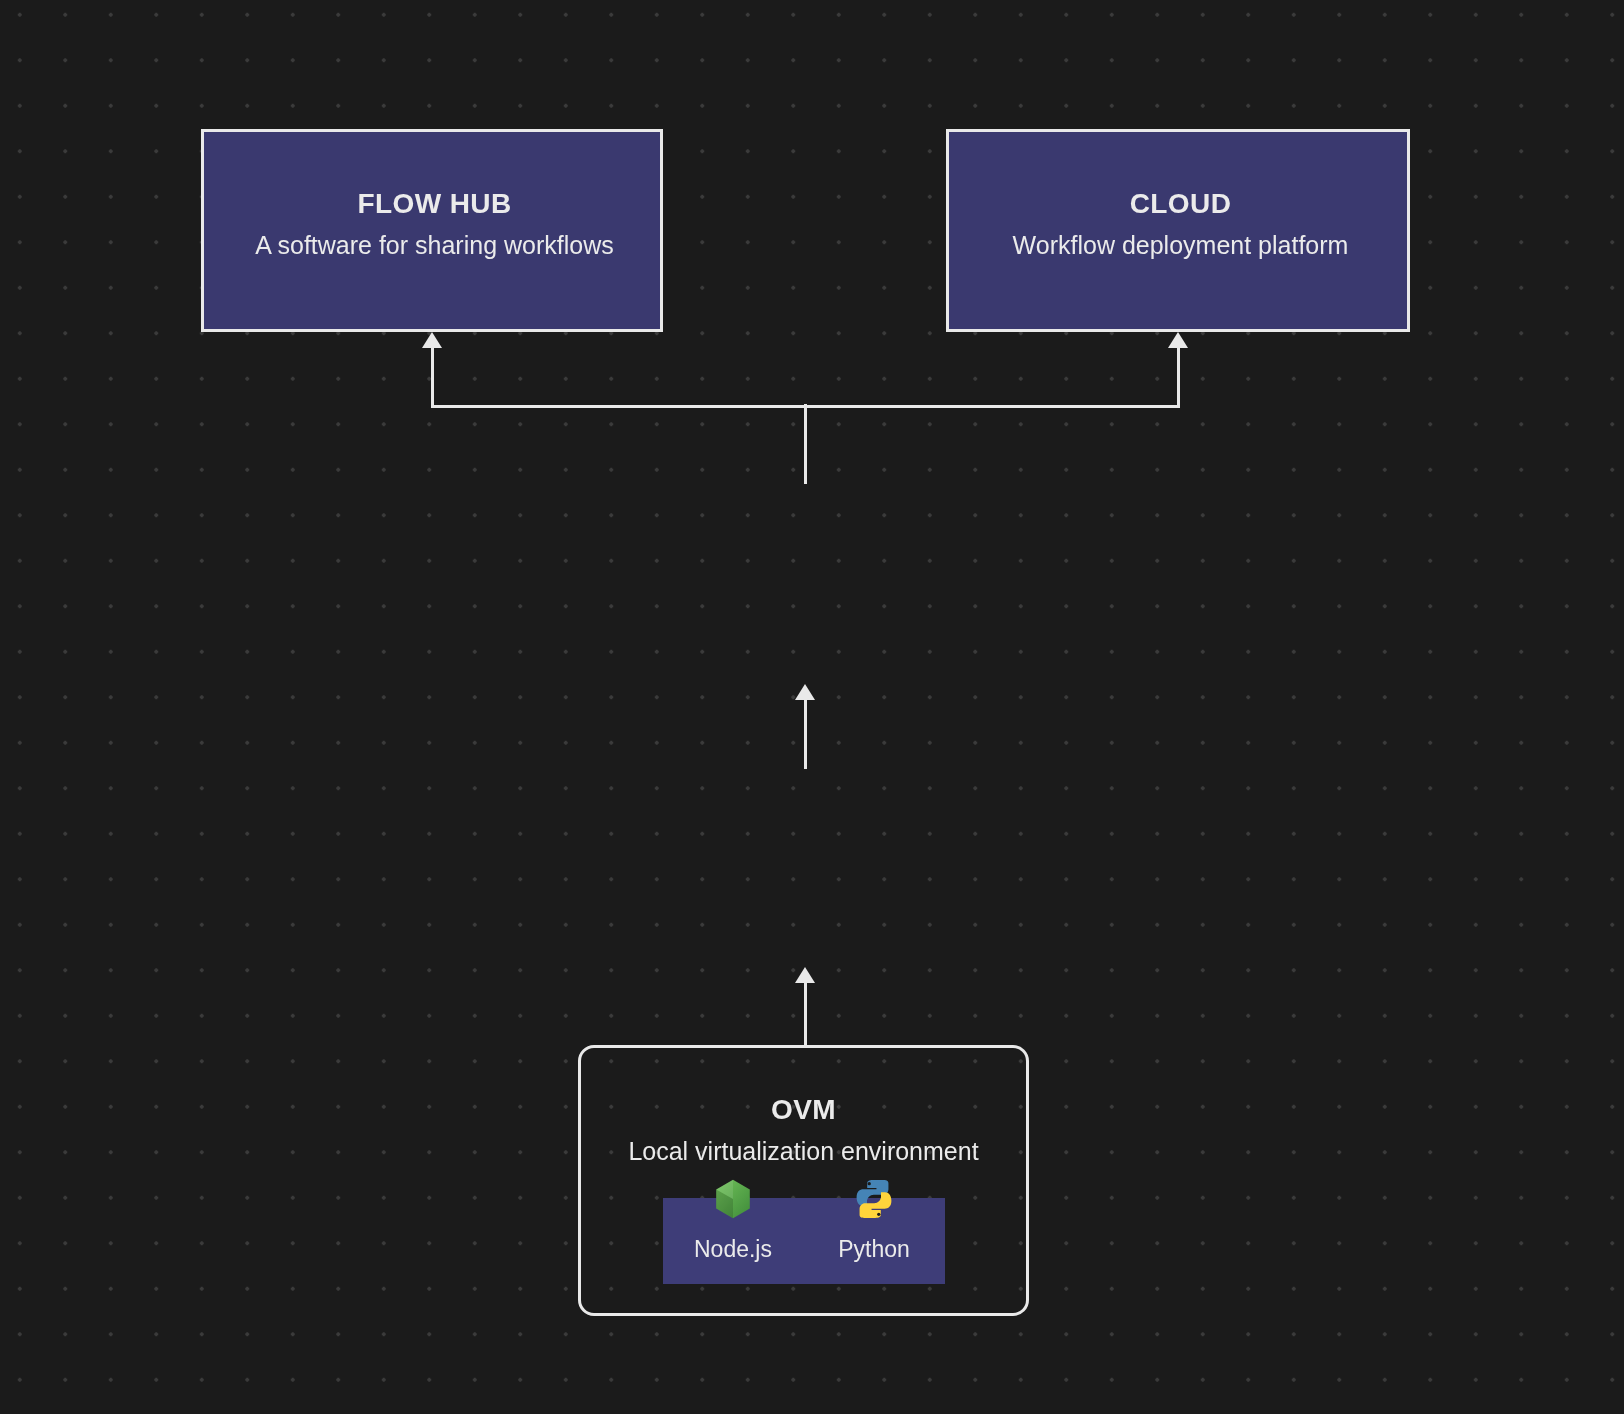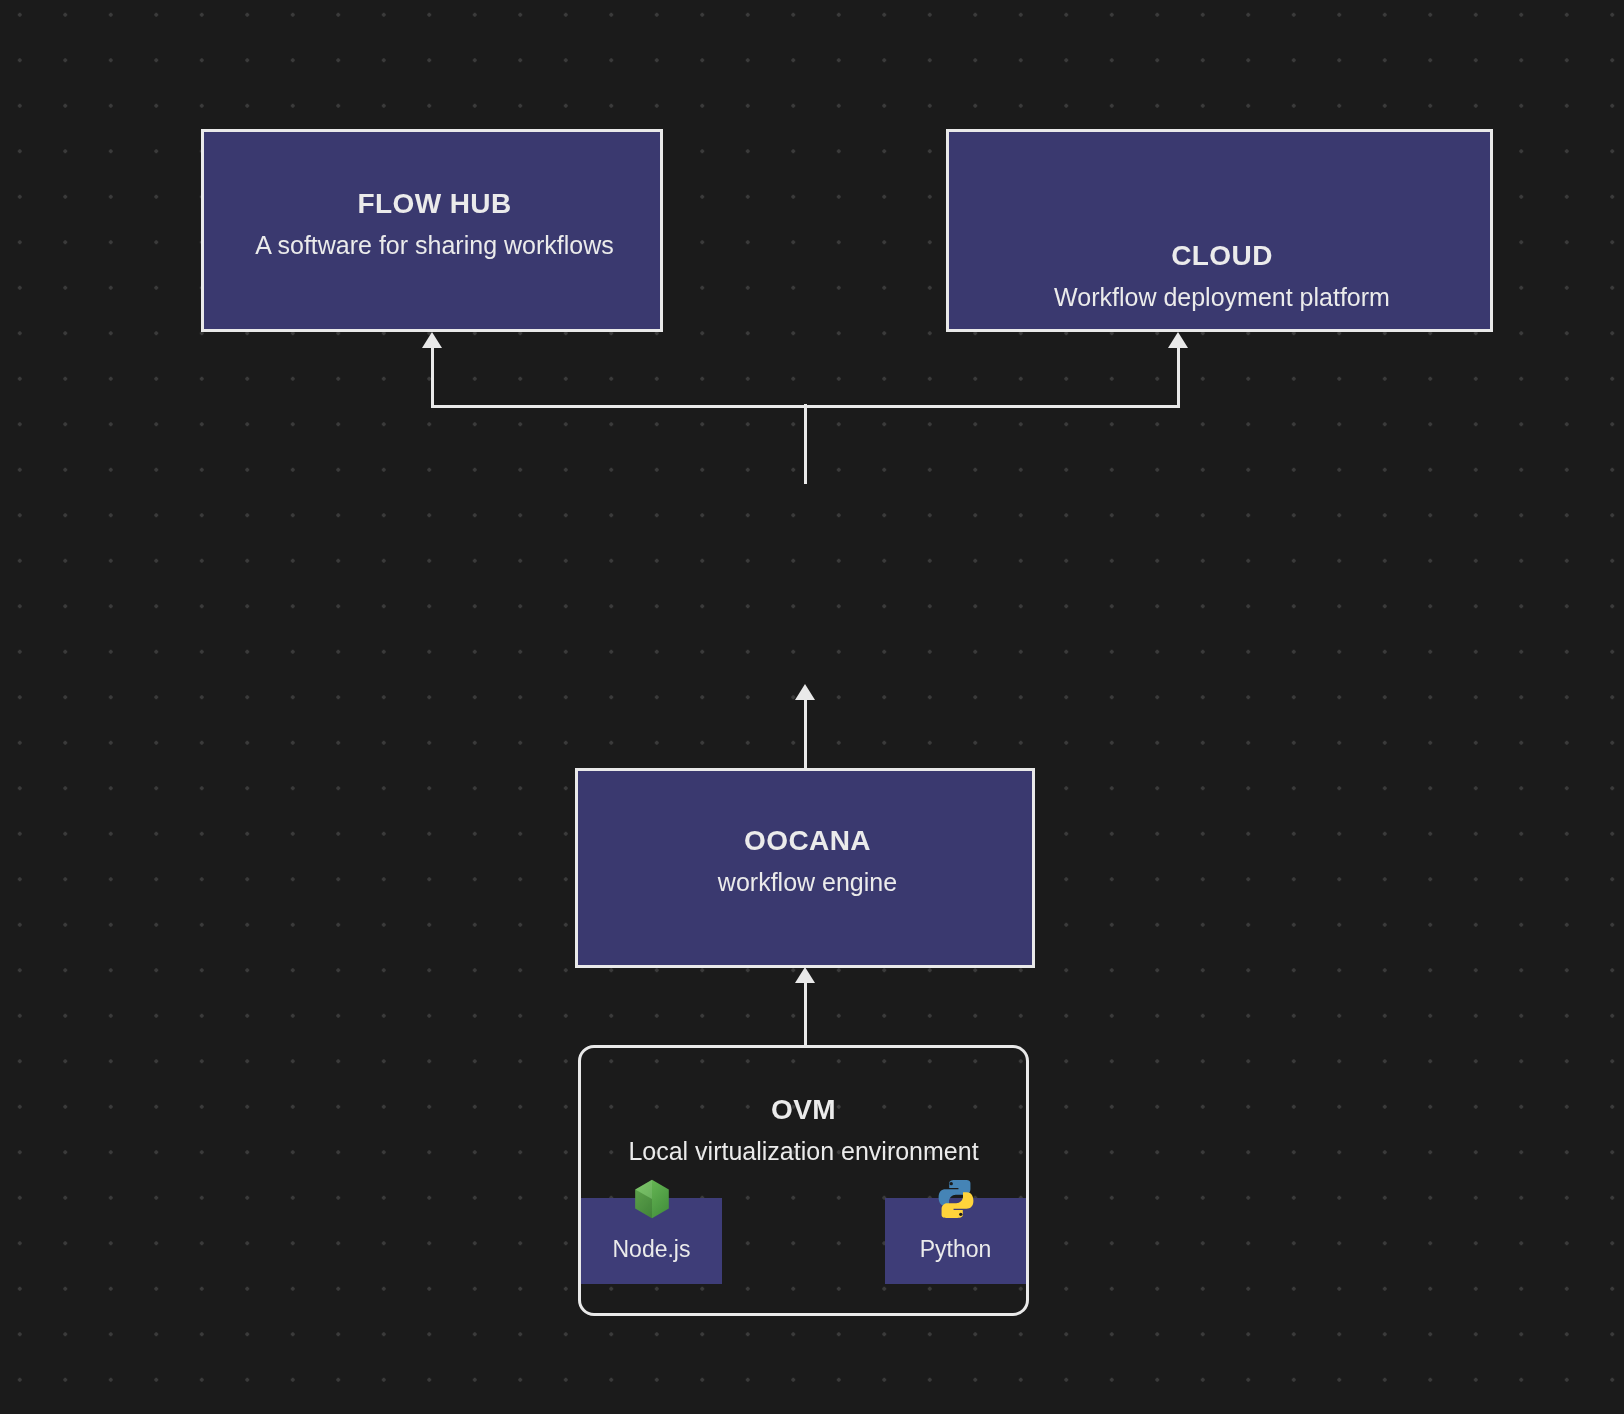--- a/index.html
+++ b/index.html
@@ -27,21 +27,21 @@
   .purple{background:var(--box-purple);}
   .green{background:var(--box-green);}
   .outline{background:transparent;justify-content:flex-start;padding:42px 10px 0 10px;border-radius:16px;}
 
   .dnode .title{font-size:28px;font-weight:700;letter-spacing:.4px;line-height:1.4;}
   .dnode .subtitle{font-size:25px;font-weight:400;line-height:1.45;margin-top:4px;}
   .subtitle .line{display:block;}
 
   
   .pos-flowhub{left:201px;top:129px;width:462px;height:203px;}
-  .pos-cloud{left:946px;top:129px;width:547px;height:203px;justify-content:flex-end;}
+  .pos-cloud{left:946px;top:129px;width:464px;height:203px;}
   .pos-studio{left:575px;top:483px;width:460px;height:201px;}
   .pos-oocana{left:575px;top:768px;width:460px;height:200px;}
   .pos-ovm{left:578px;top:1045px;width:451px;height:271px;}
 
   
   .vline{position:absolute;width:3px;background:var(--connector);}
   .hline{position:absolute;height:3px;background:var(--connector);}
   .arrowhead{position:absolute;width:0;height:0;
     border-left:10px solid transparent;border-right:10px solid transparent;
     border-bottom:16px solid var(--connector);}
@@ -52,21 +52,21 @@
   .l-up-right{left:1176.5px;top:346px;height:61px;}
   .a-flowhub{left:422px;top:332px;}
   .a-cloud{left:1168px;top:332px;}
   .l-oocana-studio{left:803.5px;top:698px;height:71px;}
   .a-studio{left:795px;top:684px;}
   .l-ovm-oocana{left:803.5px;top:981px;height:65px;}
   .a-oocana{left:795px;top:967px;}
 
   
   .children{position:absolute;left:0;top:150px;width:100%;
-    display:flex;justify-content:space-between;}
+    display:flex;justify-content:center;}
   .child{
     position:relative;width:141px;height:86px;background:var(--box-child-purple);
     display:flex;align-items:center;justify-content:center;padding-top:16px;
   }
   .child .label{font-size:23px;}
   .child .icon{position:absolute;left:50%;transform:translateX(-50%);top:-20px;line-height:0;}
 </style>
 </head>
 <body>
 
@@ -87,24 +87,20 @@
     <div class="title">FLOW HUB</div>
     <div class="subtitle">A software for sharing workflows</div>
   </div>
 
   <div class="dnode purple pos-cloud">
     <div class="title">CLOUD</div>
     <div class="subtitle">Workflow deployment platform</div>
   </div>
 
 
-  <div class="dnode purple pos-oocana">
-    <div class="title">OOCANA</div>
-    <div class="subtitle">workflow engine</div>
-  </div>
 
   <div class="dnode outline pos-ovm">
     <div class="title">OVM</div>
     <div class="subtitle">Local virtualization environment</div>
 
     <div class="children">
 
       <div class="child">
         <span class="icon">
           <svg width="36" height="42" viewBox="0 0 60 68">

